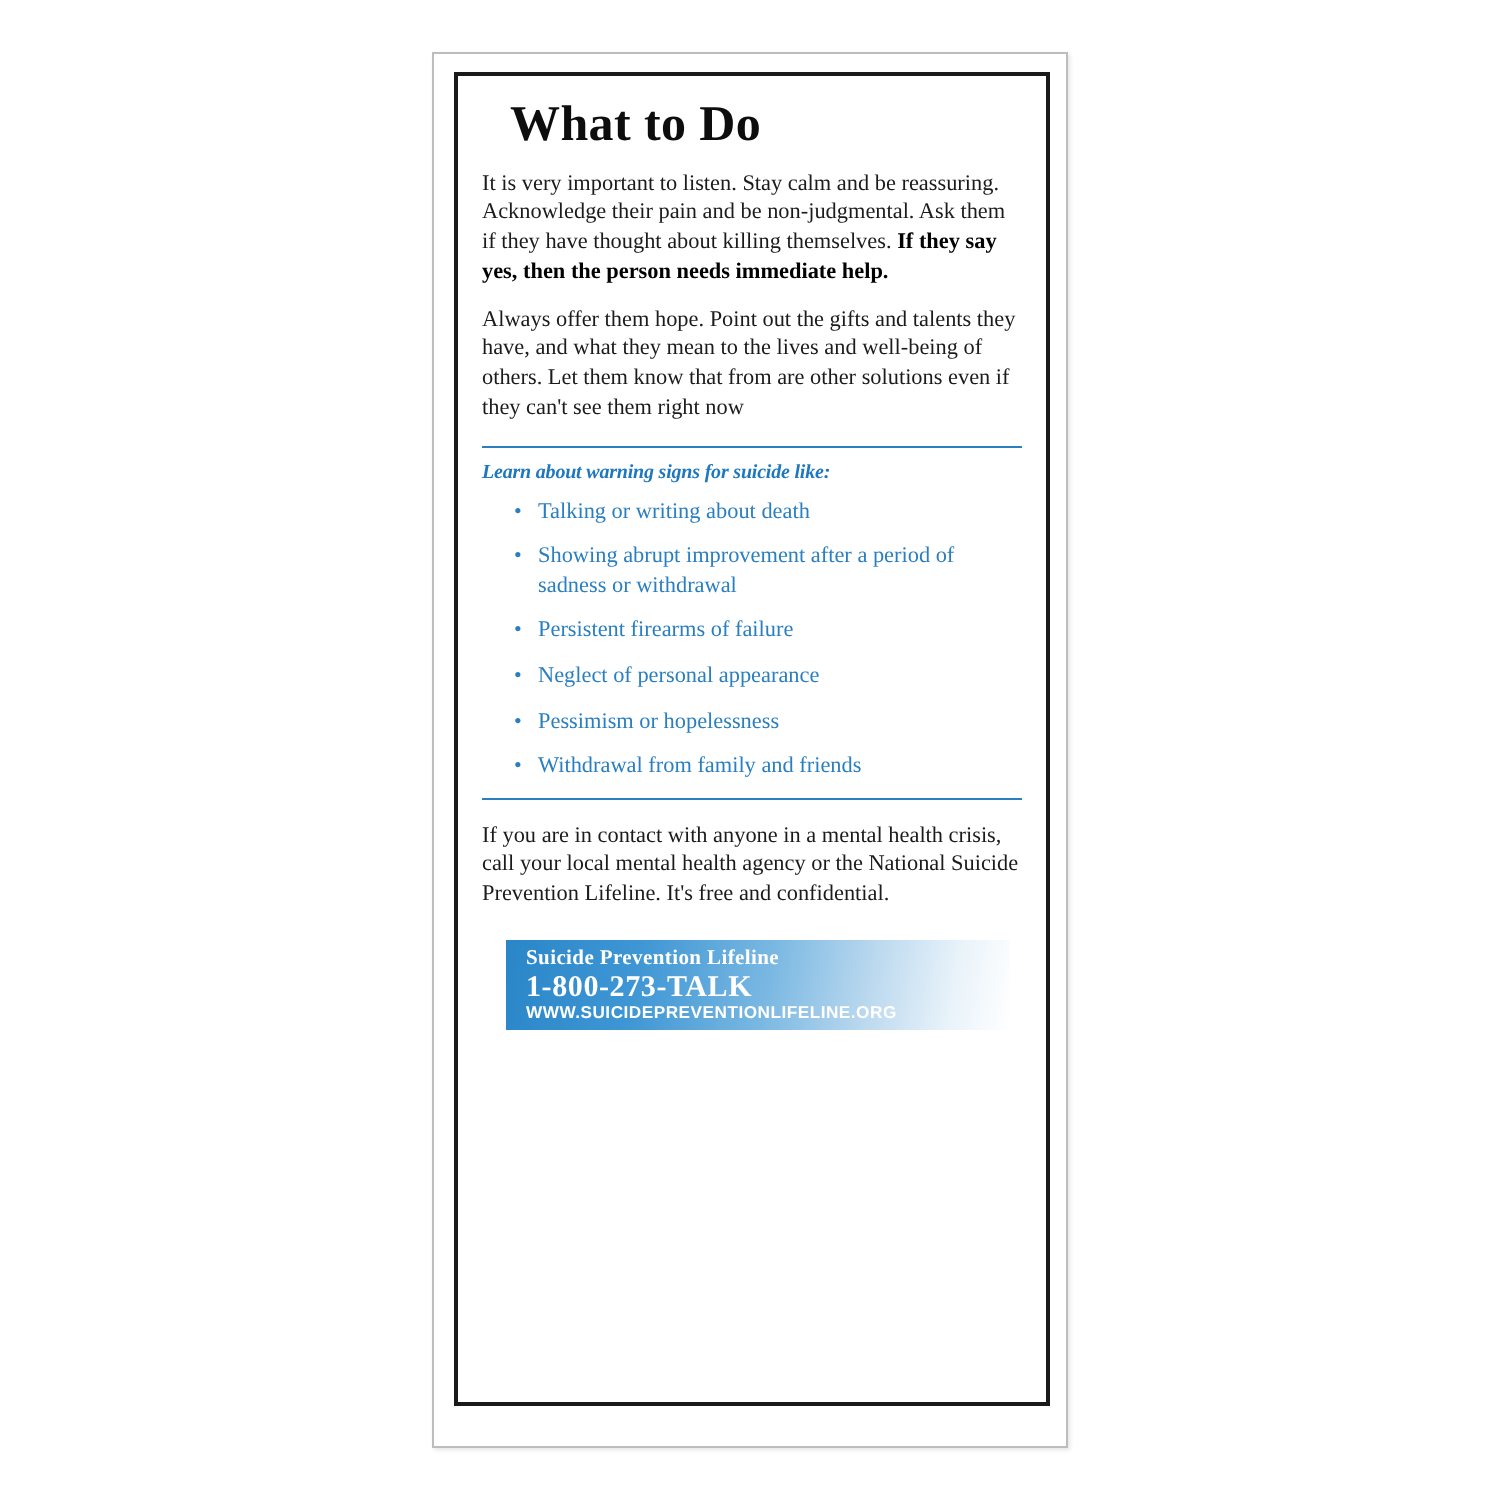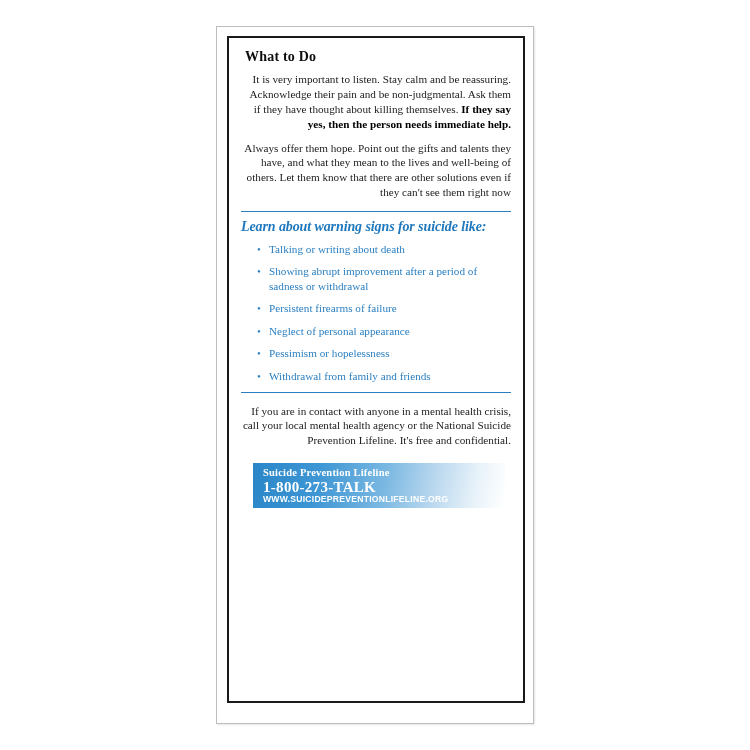--- a/index.html
+++ b/index.html
@@ -44,53 +44,53 @@
     box-sizing: border-box;
     border: 2px solid #1a1a1a;
     background: #ffffff;
     padding: 8px 12px 6px 12px;
     overflow: hidden;
   }
 
   .page-title {
     font-family: "Liberation Serif", serif;
     font-weight: bold;
-    font-size: 14px;
+    font-size: 25px;
     line-height: 1.1;
     color: #0d0d0d;
-    margin: 3px 0 8px 4px;
+    margin: 3px 0 8px 14px;
     letter-spacing: 0.2px;
   }
 
   .body-para {
     font-family: "Liberation Serif", serif;
     font-size: 11.2px;
     line-height: 1.32;
     color: #1b1b1b;
     margin: 0 0 9px 0;
-    text-align: right;
+    text-align: left;
   }
   .body-para:last-child { margin-bottom: 15px; }
   .body-para b, .body-para strong {
     font-weight: bold;
     color: #000;
   }
 
   
   .warn-block {
     border-top: 1.6px solid #2a7fc0;
     border-bottom: 1.6px solid #2a7fc0;
     margin: 11px 0 9px 0;
     padding: 7px 0 7px 0;
   }
   .warn-heading {
     font-family: "Liberation Serif", serif;
     font-style: italic;
     font-weight: bold;
-    font-size: 14px;
+    font-size: 10px;
     color: #1f78bd;
     margin: 0 0 7px 0;
     letter-spacing: -0.1px;
   }
   .warn-list {
     list-style: none;
     margin: 0;
     padding: 0 0 0 16px;
   }
   .warn-list li {
@@ -169,21 +169,21 @@
 <div id="stage">
 
   <div id="card-outer">
     <div id="card-inner">
 
       <h1 class="page-title">What to Do</h1>
 
       <p class="body-para"><span>It is very important to listen. Stay calm and be reassuring. Acknowledge their pain and be non-judgmental. Ask them if they have thought about killing themselves. </span><b>If they say yes, then the person needs immediate help.</b></p>
 
 
-      <p class="body-para">Always offer them hope. Point out the gifts and talents they have, and what they mean to the lives and well-being of others. Let them know that there are other solutions even if they can't see them right now</p>
+      <p class="body-para">Always offer them hope. Point out the gifts and talents they have, and what they mean to the lives and well-being of others. Let them know that from are other solutions even if they can't see them right now</p>
 
       <div class="warn-block">
         <div class="warn-heading">Learn about warning signs for suicide like:</div>
         <ul class="warn-list">
           <li><span class="bullet">•</span><span>Talking or writing about death</span></li>
           <li><span class="bullet">•</span><span>Showing abrupt improvement after a period of sadness or withdrawal</span></li>
           <li><span class="bullet">•</span><span>Persistent firearms of failure</span></li>
           <li><span class="bullet">•</span><span>Neglect of personal appearance</span></li>
           <li><span class="bullet">•</span><span>Pessimism or hopelessness</span></li>
           <li><span class="bullet">•</span><span>Withdrawal from family and friends</span></li>

